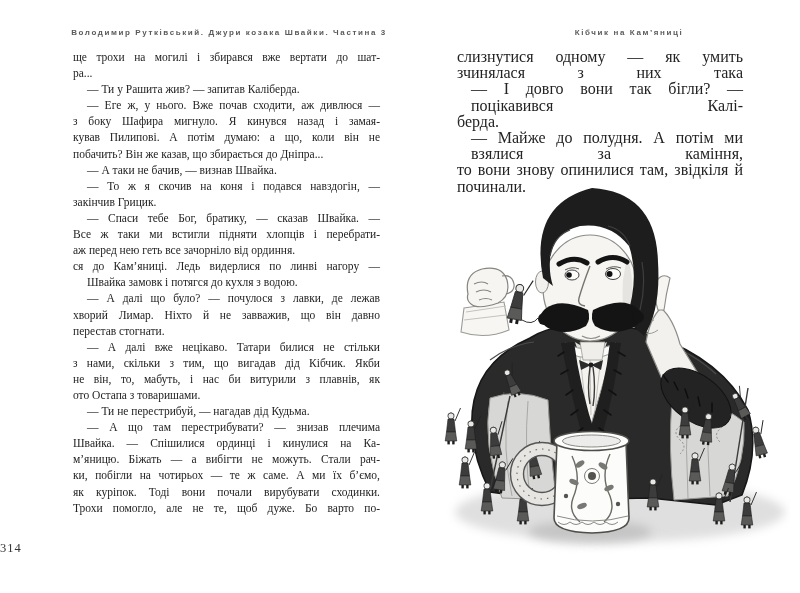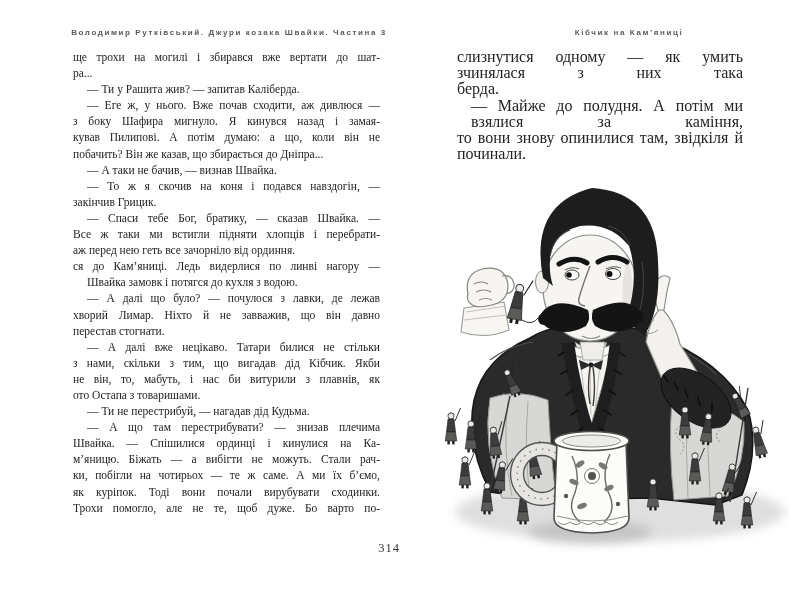--- a/index.html
+++ b/index.html
@@ -9,21 +9,21 @@
           font-family:"Liberation Sans", sans-serif;font-size:8px;font-weight:bold;
           letter-spacing:1.6px;color:#5a5a5a;white-space:nowrap;padding-left:29px;}
   .head-left{left:0;}
   .head-right{left:400px;}
   .textcol{position:absolute;top:49px;}
   .textcol-left{left:66px;width:307px;font-size:11.5px;line-height:16.1px;margin-left:7px;}
   .textcol-right{left:457px;width:286px;font-size:16px;line-height:16.2px;}
   .tline{text-align:justify;text-align-last:justify;white-space:normal;box-sizing:border-box;}
   .tline.ind{padding-left:14px;}
   .tline.end{text-align-last:left;}
-  .page-number{position:absolute;top:541px;left:0;width:400px;text-align:right;
+  .page-number{position:absolute;top:541px;left:0;width:400px;text-align:left;
           font-size:12.5px;color:#333;letter-spacing:1px;}
   .illustration{position:absolute;left:430px;top:160px;width:360px;height:410px;}
   svg{display:block;}
 </style>
 </head>
 <body>
 
 <div class="spread">
 
   <div class="running-head head-left">Володимир Рутківський. Джури козака Швайки. Частина 3</div>
@@ -56,20 +56,21 @@
       <div class="tline ind">— А що там перестрибувати? — знизав плечима</div>
       <div class="tline">Швайка. — Спішилися ординці і кинулися на Ка-</div>
       <div class="tline">м’яницю. Біжать — а вибігти не можуть. Стали рач-</div>
       <div class="tline">ки, побігли на чотирьох — те ж саме. А ми їх б’ємо,</div>
       <div class="tline">як куріпок. Тоді вони почали вирубувати сходинки.</div>
       <div class="tline">Трохи помогло, але не те, щоб дуже. Бо варто по-</div>
     </div>
 
   <div class="textcol textcol-right">
       <div class="tline">слизнутися одному — як умить зчинялася з них така</div>
+      <div class="tline ind">— І довго вони так бігли? — поцікавився Калі-</div>
       <div class="tline end">берда.</div>
       <div class="tline ind">— Майже до полудня. А потім ми взялися за каміння,</div>
       <div class="tline end">то вони знову опинилися там, звідкіля й починали.</div>
     </div>
 
   <div class="page-number">314</div>
 
   <div class="illustration">
     <svg width="360" height="410" viewBox="0 0 360 410" xmlns="http://www.w3.org/2000/svg">
       <defs>

